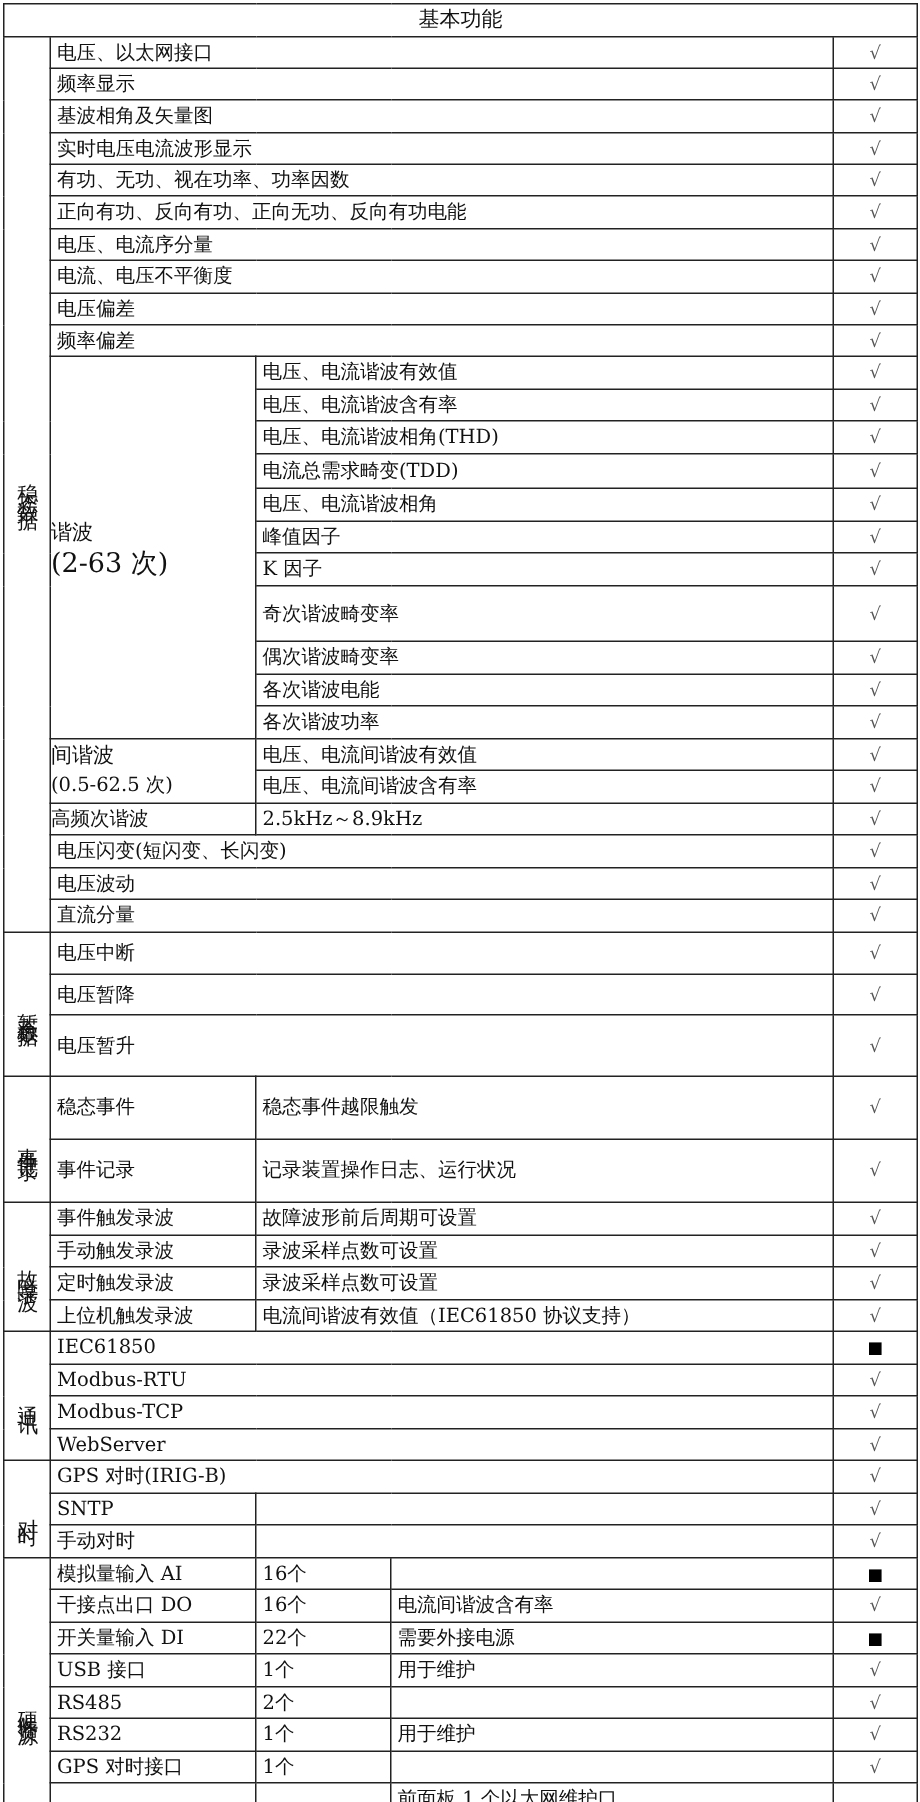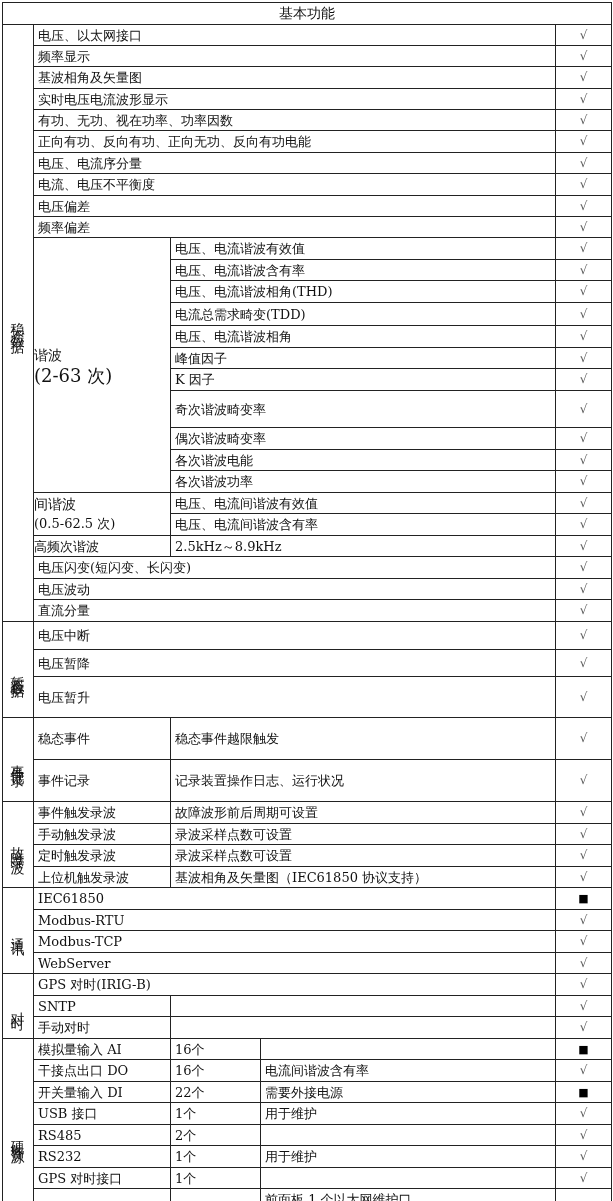--- a/index.html
+++ b/index.html
@@ -189,21 +189,21 @@
         <td colspan="2">录波采样点数可设置</td>
         <td class="chk">√</td>
       </tr>
     <tr style="height:22px">
         <td>定时触发录波</td>
         <td colspan="2">录波采样点数可设置</td>
         <td class="chk">√</td>
       </tr>
     <tr style="height:21px">
         <td>上位机触发录波</td>
-        <td colspan="2">基波相角及矢量图（IEC61850 协议支持）</td>
+        <td colspan="2">电流间谐波有效值（IEC61850 协议支持）</td>
         <td class="chk">√</td>
       </tr>
 
     <tr style="height:22px">
       <td rowspan="4" class="cat" style="writing-mode:vertical-lr; text-orientation:upright; letter-spacing:5px;">通讯</td>
       <td colspan="3">IEC61850</td>
       <td class="chk sq">■</td>
     </tr>
     <tr style="height:21px">
         <td colspan="3">Modbus-RTU</td>

